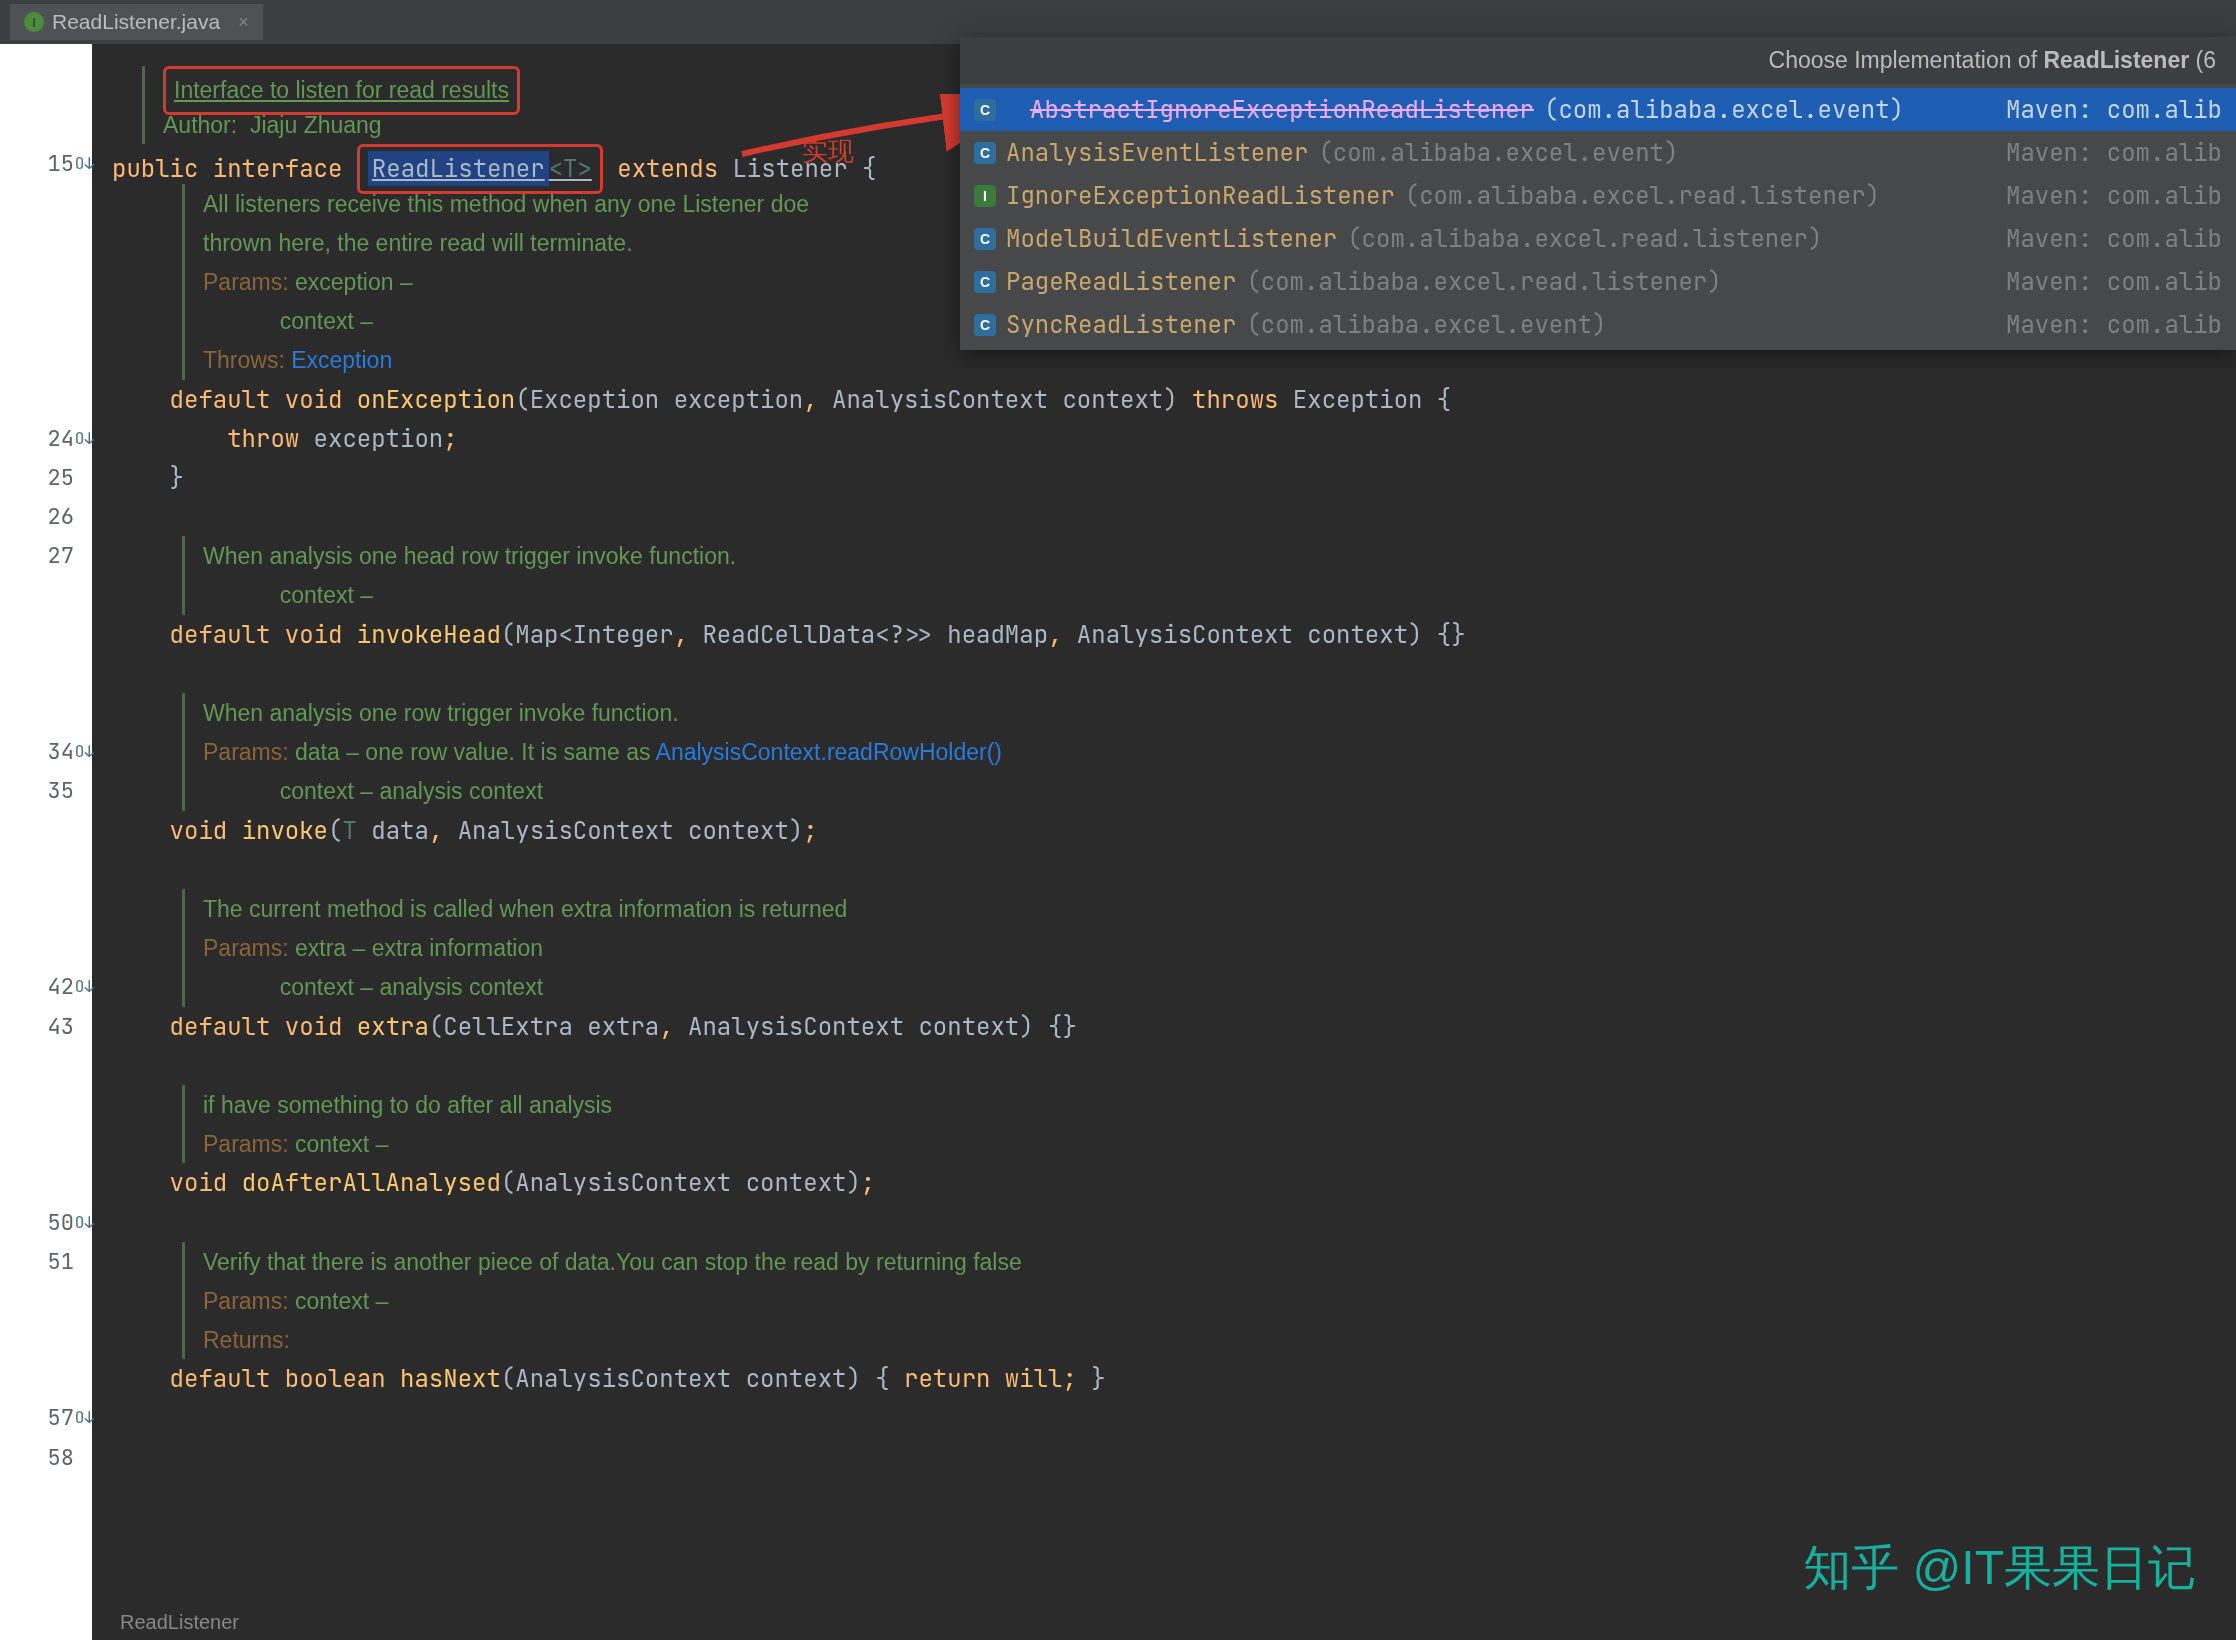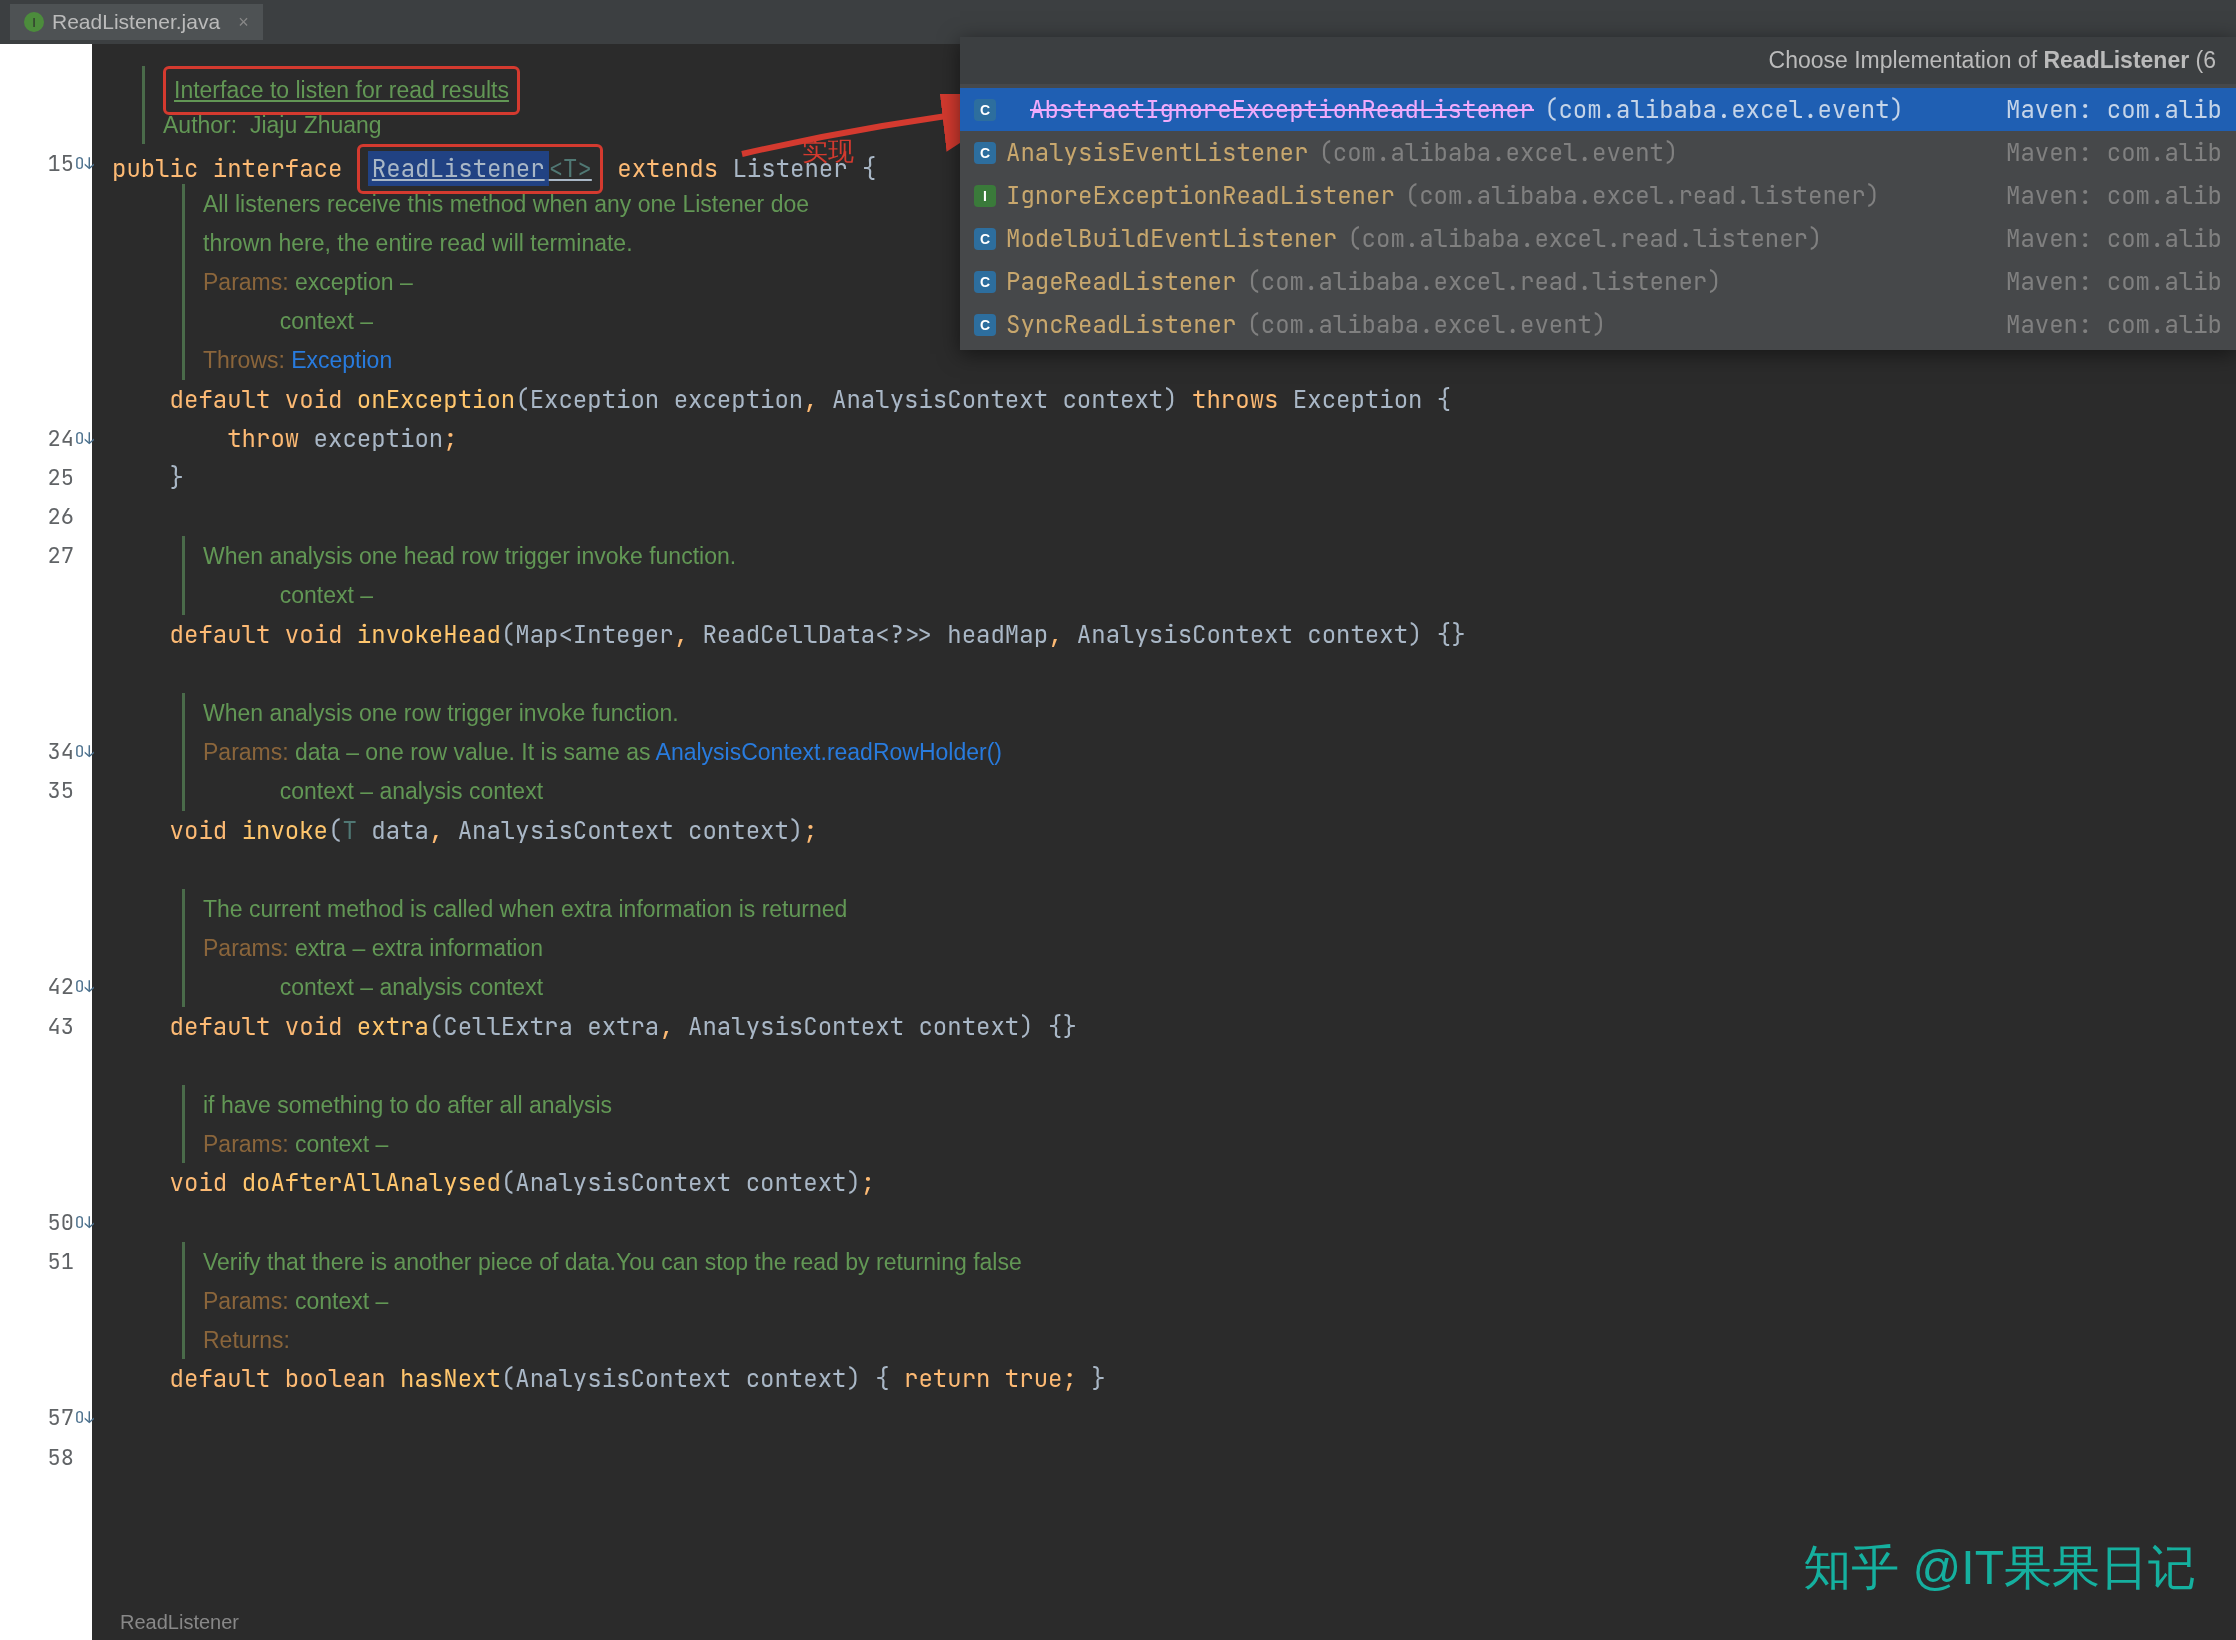--- a/index.html
+++ b/index.html
@@ -274,21 +274,21 @@
     <div class="code-line"></div>
 
     <div class="code-line doc-block" style="margin-left:90px;"><span class="doc-text">if have something to do after all analysis</span></div>
     <div class="code-line doc-block" style="margin-left:90px;"><span class="doc-text"><span class="doc-param">Params:</span> <span>context –</span></span></div>
     <div class="code-line">    <span class="kw">void</span> <span class="method">doAfterAllAnalysed</span>(AnalysisContext context)<span class="kw">;</span></div>
     <div class="code-line"></div>
 
     <div class="code-line doc-block" style="margin-left:90px;"><span class="doc-text">Verify that there is another piece of data.You can stop the read by returning false</span></div>
     <div class="code-line doc-block" style="margin-left:90px;"><span class="doc-text"><span class="doc-param">Params:</span> <span>context –</span></span></div>
     <div class="code-line doc-block" style="margin-left:90px;"><span class="doc-text"><span class="doc-param">Returns:</span></span></div>
-    <div class="code-line">    <span class="kw">default</span> <span class="kw">boolean</span> <span class="method">hasNext</span>(AnalysisContext context) { <span class="kw">return true;</span> }</div>
+    <div class="code-line">    <span class="kw">default</span> <span class="kw">boolean</span> <span class="method">hasNext</span>(AnalysisContext context) { <span class="kw">return will;</span> }</div>
 
     <svg class="annotation-arrow" viewBox="0 0 280 80">
       <defs>
           <marker id="ah" markerWidth="12" markerHeight="12" refX="10" refY="6" orient="auto">
             <path d="M0,0 L12,6 L0,12 Z" fill="#d43a2f"></path>
           </marker>
         </defs>
       <path d="M 10 60 Q 140 30 270 15" stroke="#d43a2f" stroke-width="6" fill="none" marker-end="url(#ah)"></path>
     </svg>
     <div class="annotation-text">实现</div>

